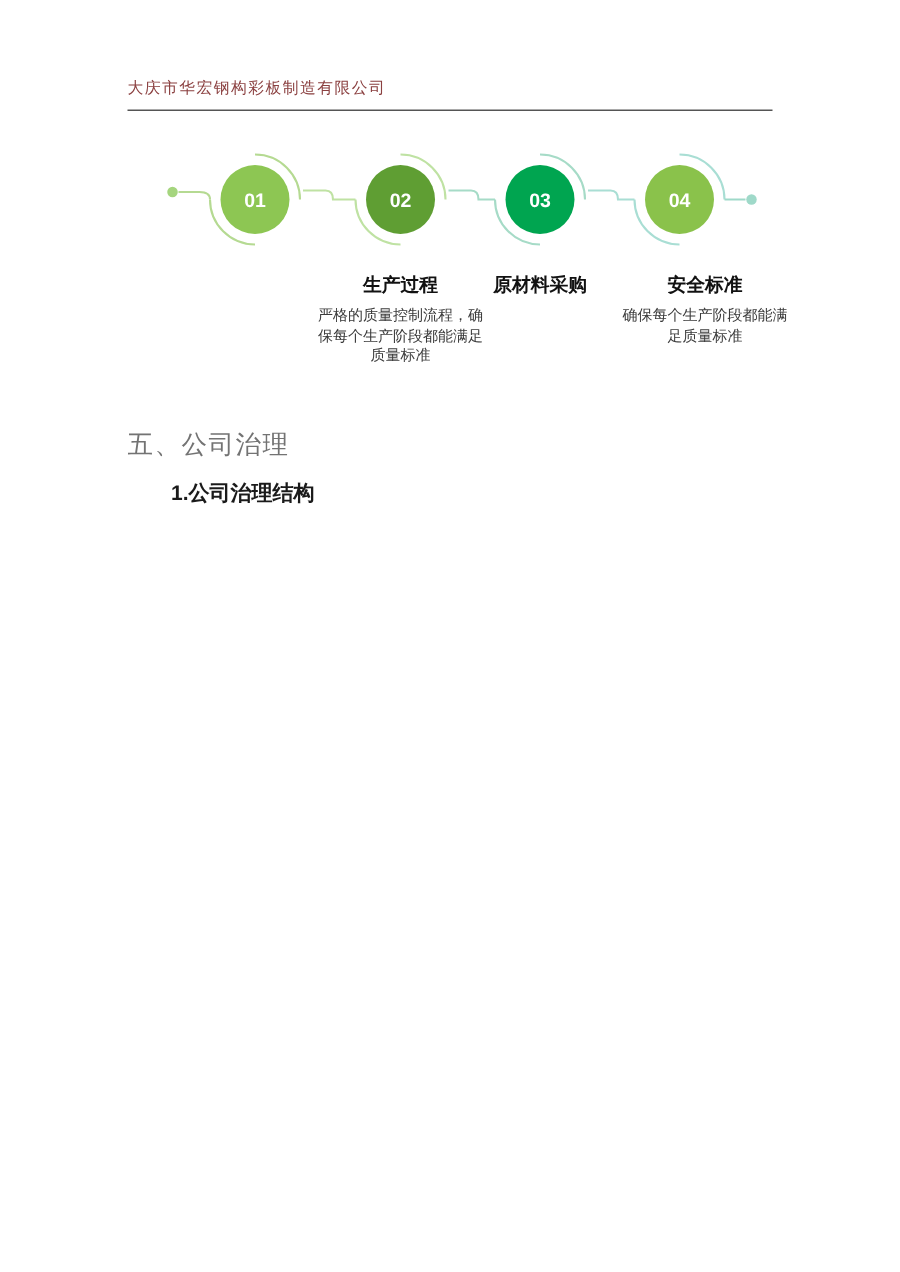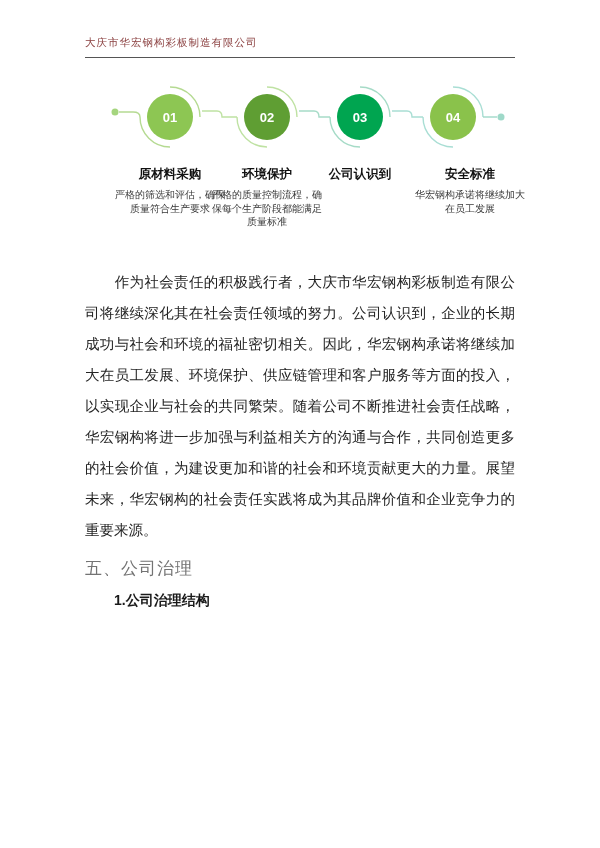--- a/index.html
+++ b/index.html
@@ -3,21 +3,21 @@
 <meta charset="utf-8">
 <style>
   html,body{margin:0;padding:0;background:#ffffff;}
   .page{
     position:relative;
     width:600px;height:620px;
     background:#ffffff;
     font-family:"Liberation Sans","DejaVu Sans",sans-serif;
     color:#222;
     overflow:hidden;
-    margin:0 auto;
+    margin:16px auto;
   }
   .content{position:absolute;left:85px;top:36px;width:430px;}
   .doc-header{
     font-family:"Liberation Serif","DejaVu Serif",serif;
     font-size:10.5px;
     color:#8b4040;
     letter-spacing:1px;
     padding-bottom:7px;
     border-bottom:1px solid #555;
   }
@@ -92,39 +92,34 @@
         <circle cx="275" cy="33" r="23" fill="#00a550"></circle>
         <circle cx="368" cy="33" r="23" fill="#8ac24b"></circle>
 
         <text x="85" y="38" text-anchor="middle" class="step-num">01</text>
         <text x="182" y="38" text-anchor="middle" class="step-num">02</text>
         <text x="275" y="38" text-anchor="middle" class="step-num">03</text>
         <text x="368" y="38" text-anchor="middle" class="step-num">04</text>
       </svg>
 
       <div class="labels">
-        <div class="step-label sl1">
-          <div class="t">原材料采购</div>
-          <div class="d">严格的筛选和评估，确保质量符合生产要求</div>
-        </div>
         <div class="step-label sl2">
-          <div class="t">环境保护</div>
+          <div class="t">生产过程</div>
           <div class="d">严格的质量控制流程，确保每个生产阶段都能满足质量标准</div>
         </div>
         <div class="step-label sl3">
-          <div class="t">公司认识到</div>
+          <div class="t">原材料采购</div>
         </div>
         <div class="step-label sl4">
           <div class="t">安全标准</div>
-          <div class="d">华宏钢构承诺将继续加大在员工发展</div>
+          <div class="d">确保每个生产阶段都能满足质量标准</div>
         </div>
       </div>
     </div>
 
-    <p class="para p1">作为社会责任的积极践行者，大庆市华宏钢构彩板制造有限公司将继续深化其在社会责任领域的努力。公司认识到，企业的长期成功与社会和环境的福祉密切相关。因此，华宏钢构承诺将继续加大在员工发展、环境保护、供应链管理和客户服务等方面的投入，以实现企业与社会的共同繁荣。随着公司不断推进社会责任战略，华宏钢构将进一步加强与利益相关方的沟通与合作，共同创造更多的社会价值，为建设更加和谐的社会和环境贡献更大的力量。展望未来，华宏钢构的社会责任实践将成为其品牌价值和企业竞争力的重要来源。</p>
 
     <div class="h2">五、公司治理</div>
 
 
     <div class="h3">1.公司治理结构</div>
 
   </div>
 
   <div class="page-number">25</div>
 </div>

